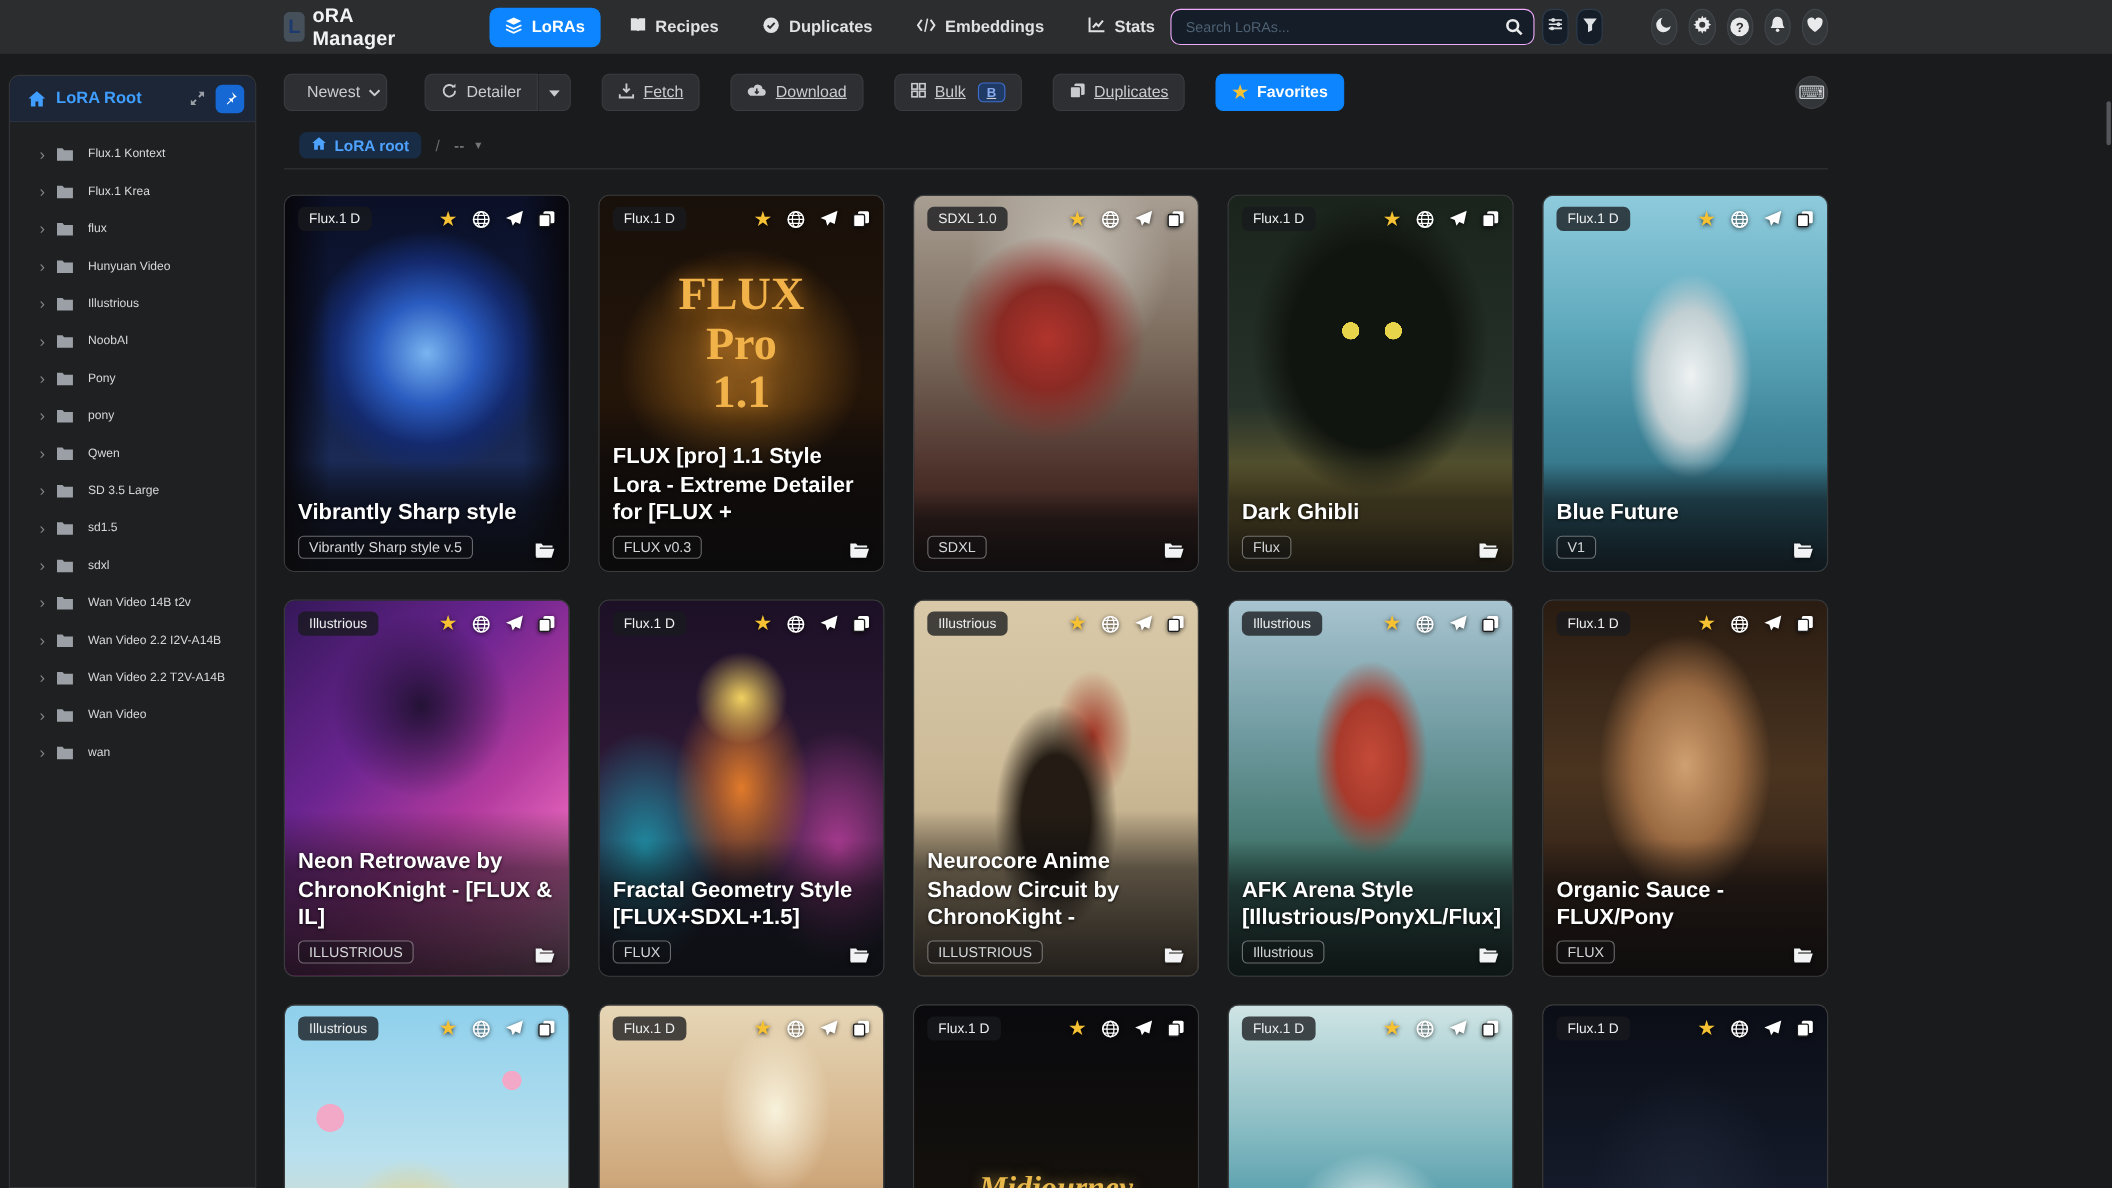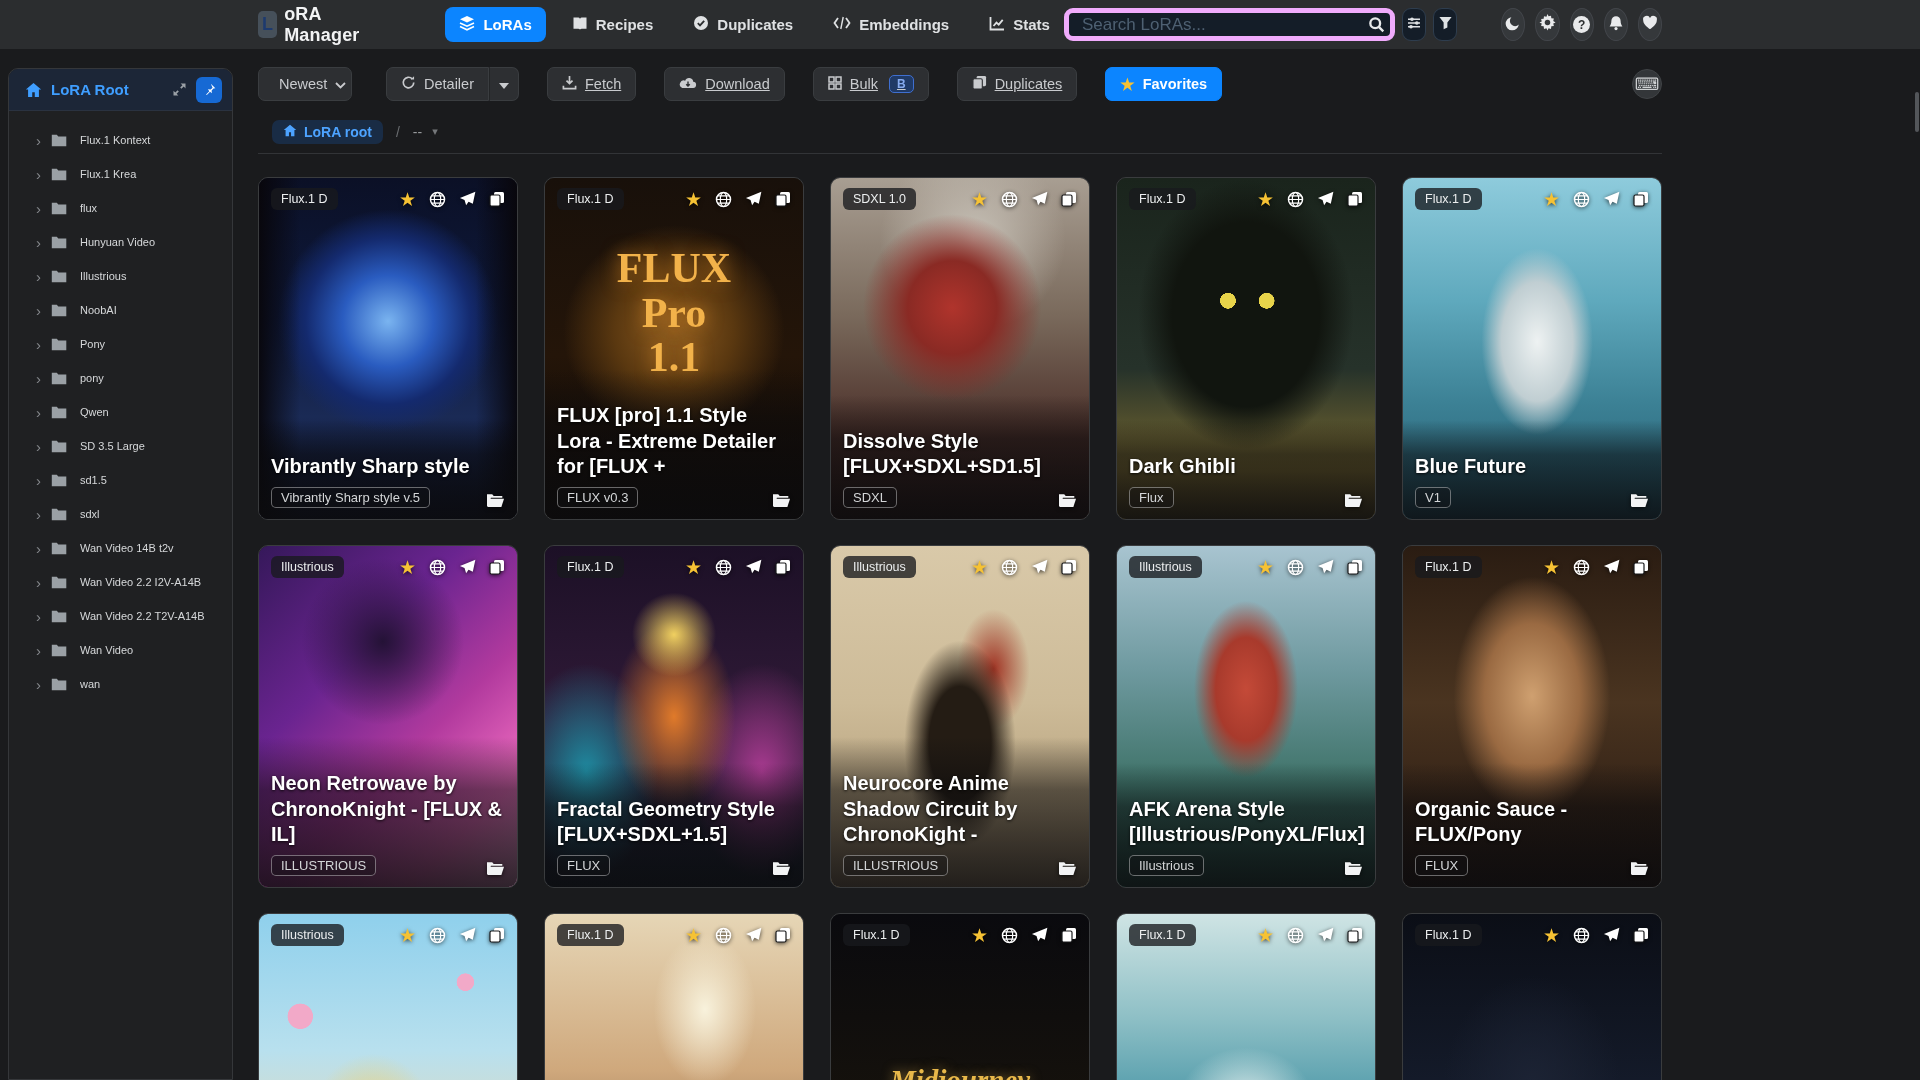--- a/index.html
+++ b/index.html
@@ -9,21 +9,21 @@
   .topnav { height:49px; background:#2b2d2f; width:100%; }
   .nav-inner { width:1404px; margin:0 auto; height:100%; display:flex; align-items:center; }
   .logo { display:flex; align-items:center; gap:7px; }
   .logo-box { width:27px; height:27px; background:#46505a; border-radius:5px; display:flex; align-items:center; justify-content:center; color:#1d3a6e; font-weight:bold; font-size:18px; }
   .logo-text { color:#f2f3f4; font-weight:bold; font-size:18px; letter-spacing:.2px; }
   .nav-tabs { display:flex; align-items:center; gap:12px; margin-left:32px;padding-left:46px; }
   .nav-tab { display:flex; align-items:center; gap:8px; color:#dfe1e3; font-size:15px; font-weight:bold; padding:8px 14px; border-radius:8px; cursor:pointer; }
   .nav-tab.active { background:#0c85ff; color:#fff; }
   .nav-tab svg { flex:none; }
   .search-wrap { margin-left:auto; position:relative; }
-  .search-input { width:331px; height:33px; background:#141d28; border:5px solid #f0abfc; border-radius:9px; color:#fdba74; font-size:17px; padding:0 36px 0 13px; outline:none; }
+  .search-input { width:331px; height:33px; background:#141d28; border:1px solid #f0abfc; border-radius:9px; color:#fdba74; font-size:13px; padding:0 36px 0 13px; outline:none; }
   .search-input::placeholder { color:#4e6072; }
   .search-ic { position:absolute; right:10px; top:8px; color:#e8eaec; }
   .sq-btn { width:33px; height:33px; margin-left:7px; background:#141d28; border:1px solid #2e3d4e; border-radius:9px; display:flex; align-items:center; justify-content:center; color:#dfe2e5; cursor:pointer; }
   .circ-btn { width:33px; height:33px; border-radius:50%; background:#35383b; border:1px solid #42454a; display:flex; align-items:center; justify-content:center; color:#e9eaec; cursor:pointer; margin-left:10px; }
   .circ-btn.first { margin-left:44px; }
   .help-glyph { width:17px; height:17px; border-radius:50%; background:#e9eaec; color:#2b2d2f; font-size:12px; font-weight:bold; display:flex; align-items:center; justify-content:center; }
 
   
   .sidebar { position:absolute; left:8px; top:68px; width:225px; height:1012px; background:#1f2022; border:1px solid #35373a; border-radius:10px 10px 0 0; overflow:hidden; }
   .sb-header { height:42px; background:#1c2637; border-bottom:1px solid #2a3240; display:flex; align-items:center; padding:0 10px 0 16px; }
@@ -571,21 +571,20 @@
             </span>
         <span class="cic">
               <svg width="16" height="16" viewBox="0 0 16 16" fill="currentColor">
                 <rect x="5" y="1" width="10" height="11" rx="1.5"></rect>
                 <rect x="1" y="4" width="10" height="11" rx="1.5" stroke="#1a1b1d" stroke-width="1.2"></rect>
               </svg>
             </span>
       </span>
     </div>
     <div class="card-bottom">
-      <div class="card-title">Dissolve Style [FLUX+SDXL+SD1.5]</div>
       <div class="card-foot">
         <span class="tag">SDXL</span>
         <span class="folder-open">
               <svg width="19" height="15" viewBox="0 0 19 15" fill="currentColor">
                 <path d="M1 1.2h5.2L7.7 3h8.6v1.8H4.9L2.6 13H1z"></path>
                 <path d="M3.6 5.8H18L15.4 14H1.3z"></path>
               </svg>
             </span>
       </div>
     </div>

